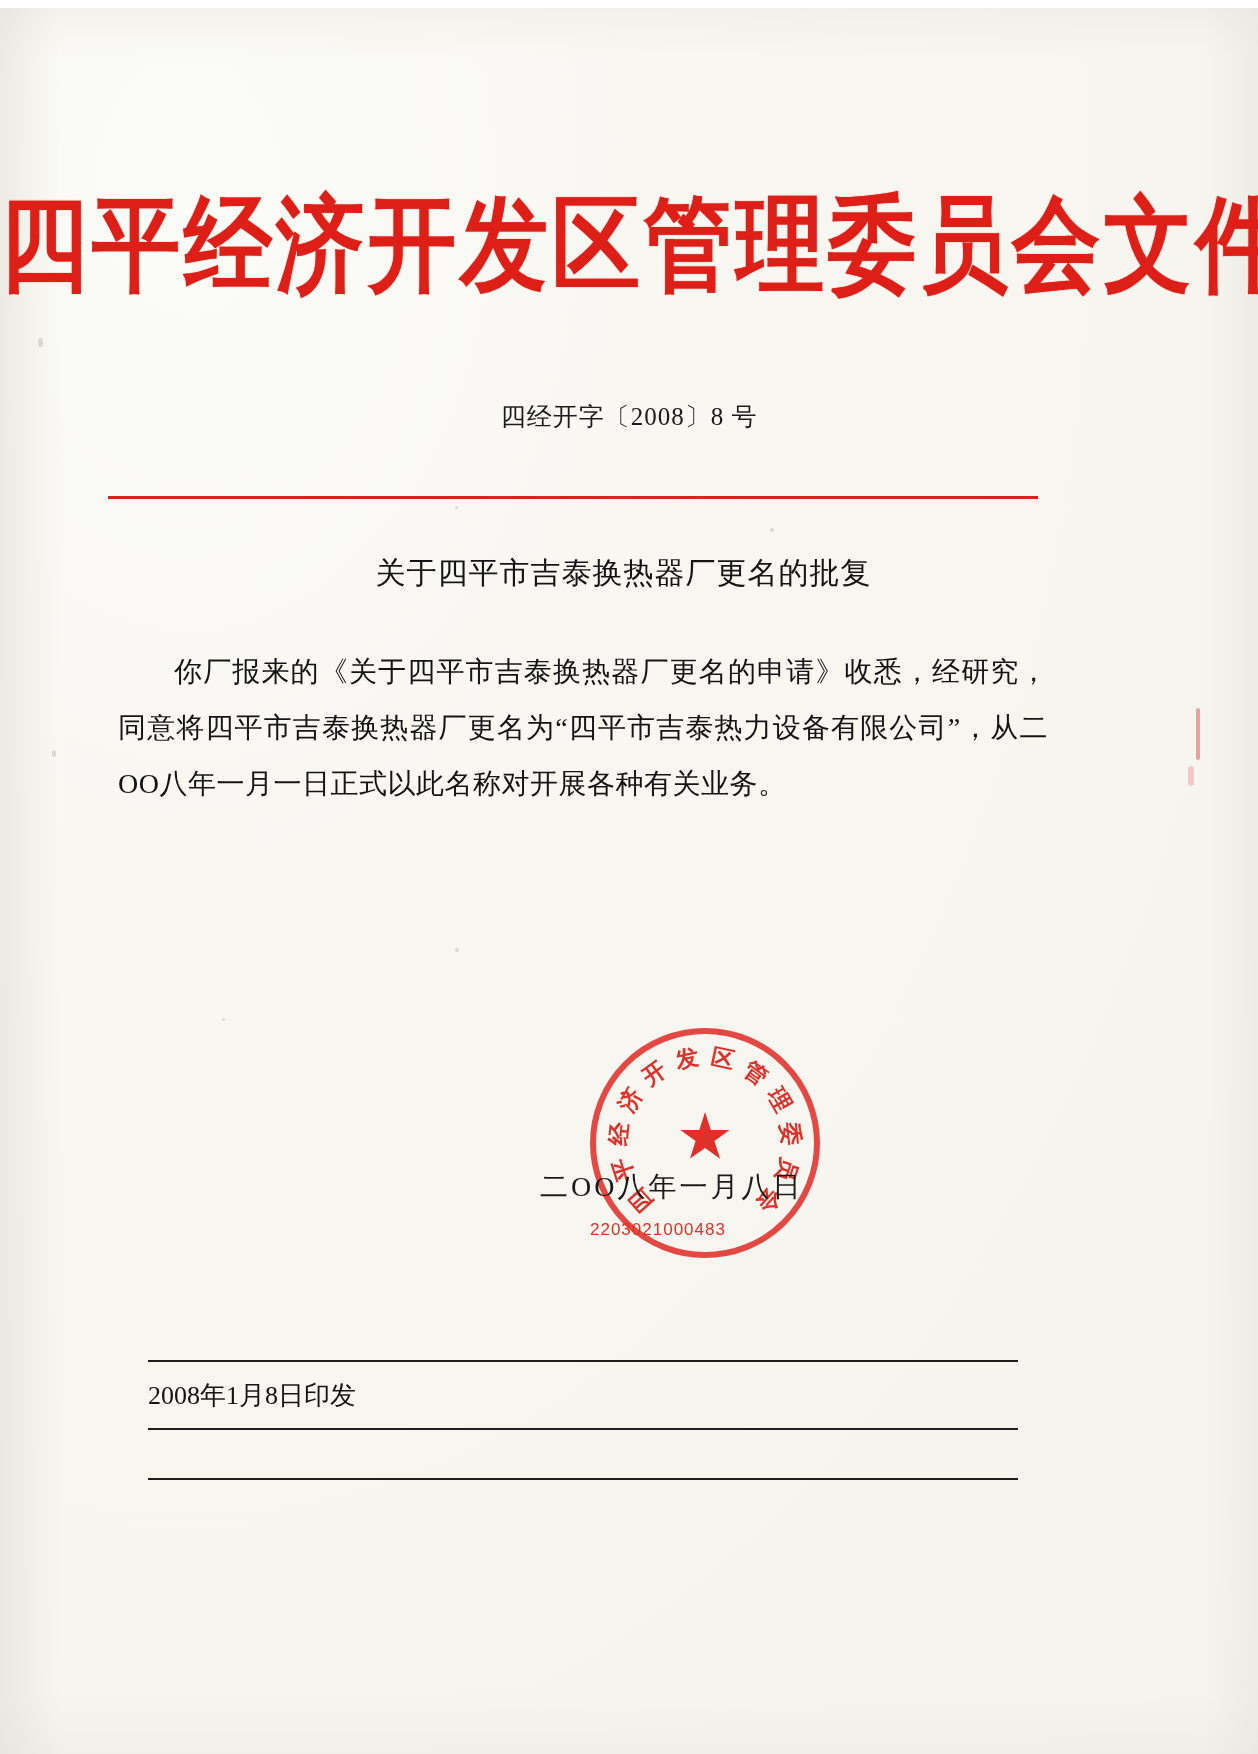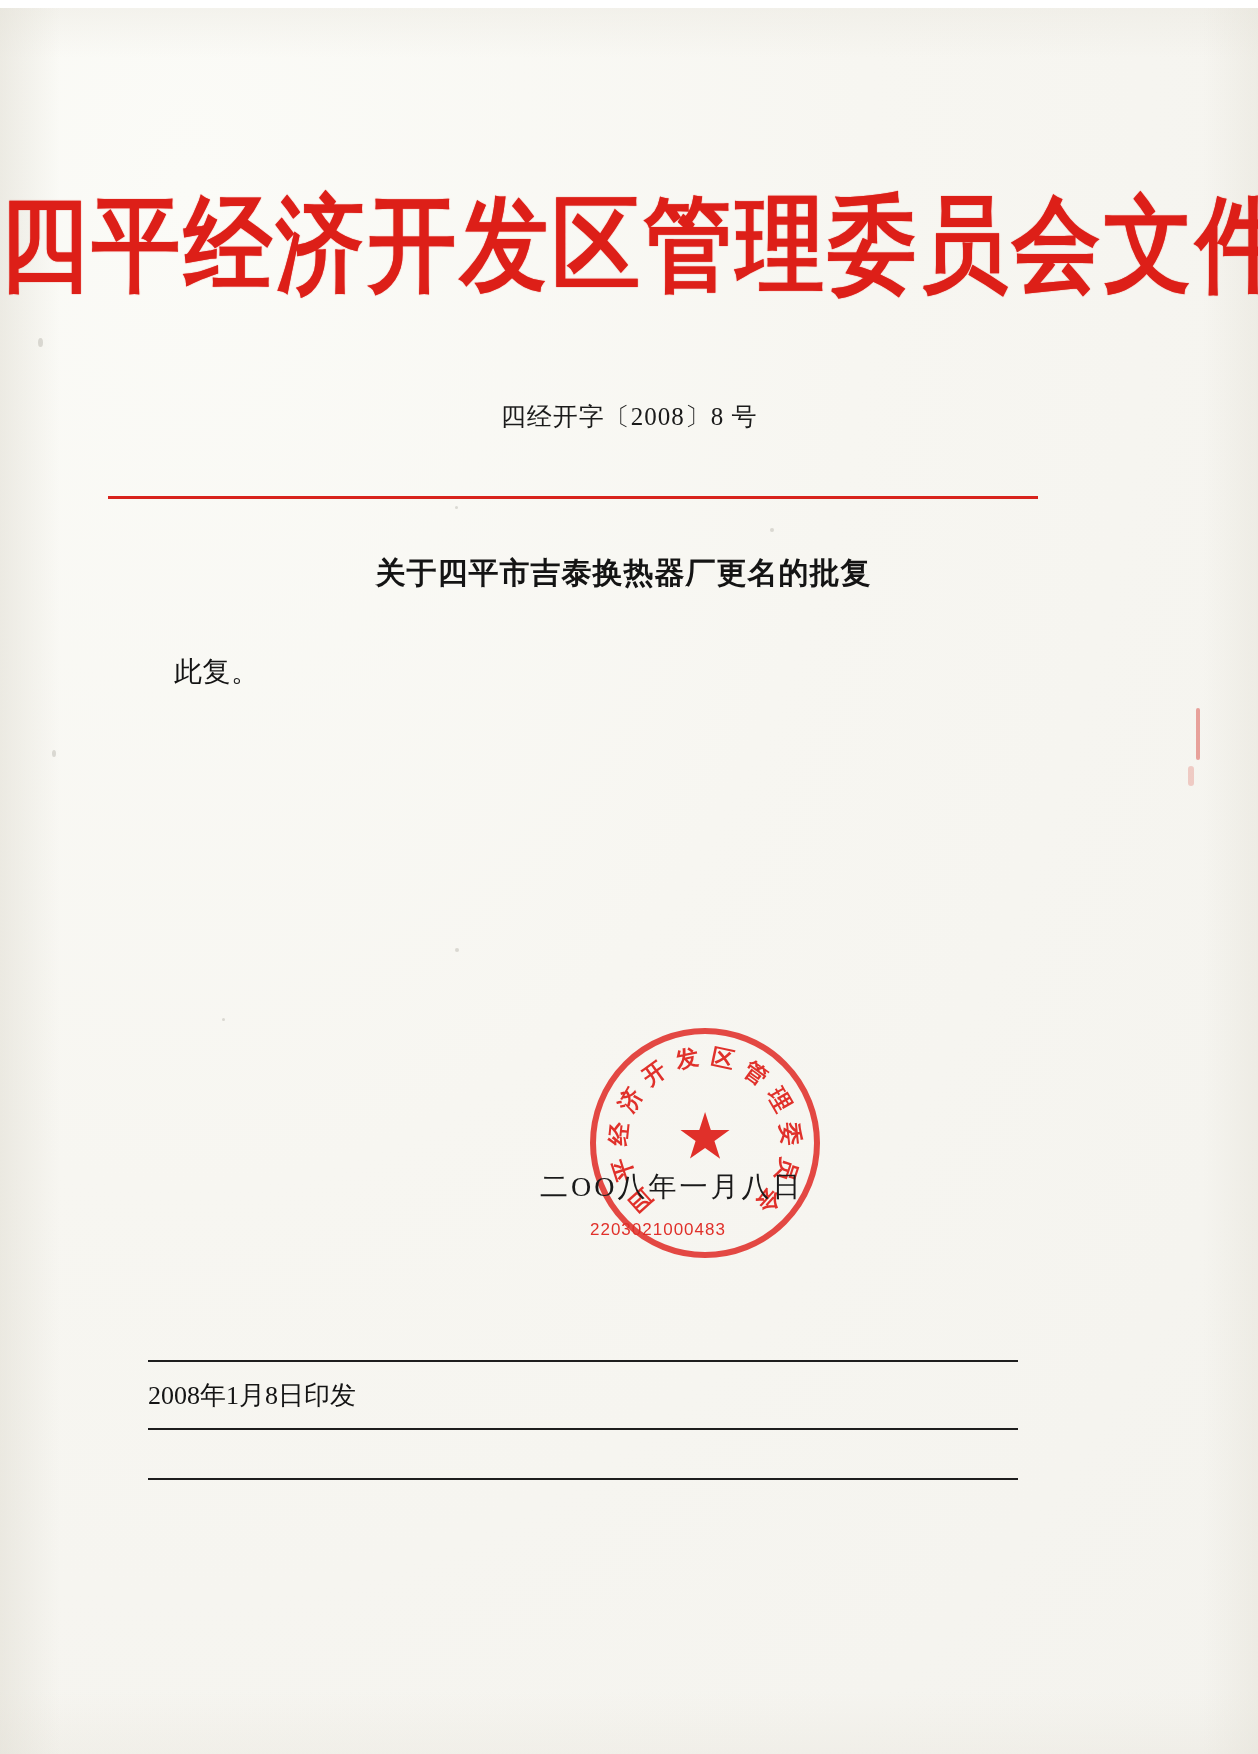--- a/index.html
+++ b/index.html
@@ -77,21 +77,21 @@
   }
 
   
   .doc-title {
     position: absolute;
     top: 545px;
     left: 0;
     right: 11px;
     text-align: center;
     font-family: "DejaVu Sans", "Liberation Sans", sans-serif;
-    font-weight: 700;
+    font-weight: 400;
     font-size: 30px;
     color: #141414;
     letter-spacing: 1px;
   }
 
   .body-block {
     position: absolute;
     top: 636px;
     left: 118px;
     width: 930px;
@@ -253,21 +253,21 @@
 
   <div class="masthead">四平经济开发区管理委员会文件</div>
 
   <div class="doc-number">四经开字〔2008〕8 号</div>
 
   <div class="red-rule"></div>
 
   <div class="doc-title">关于四平市吉泰换热器厂更名的批复</div>
 
   <div class="body-block">
-    <p class="indent">此复。</p>
+    <p class="indent justify">你厂报来的《关于四平市吉泰换热器厂更名的申请》收悉，经研究，同意将四平市吉泰换热器厂更名为“四平市吉泰热力设备有限公司”，从二OO八年一月一日正式以此名称对开展各种有关业务。</p>
   </div>
 
   <div class="seal-area">
     <div class="seal"></div>
     <div class="seal-inner-text" id="seal-arc">
         <span class="seal-char" style="transform: translate(-63.9105px, 57.5452px) rotate(-132deg) translate(-50%, -50%);">四</span>
         <span class="seal-char" style="transform: translate(-81.7909px, 26.5755px) rotate(-108deg) translate(-50%, -50%);">平</span>
         <span class="seal-char" style="transform: translate(-85.5289px, -8.98945px) rotate(-84deg) translate(-50%, -50%);">经</span>
         <span class="seal-char" style="transform: translate(-74.4782px, -43px) rotate(-60deg) translate(-50%, -50%);">济</span>
         <span class="seal-char" style="transform: translate(-50.5495px, -69.5755px) rotate(-36deg) translate(-50%, -50%);">开</span>

